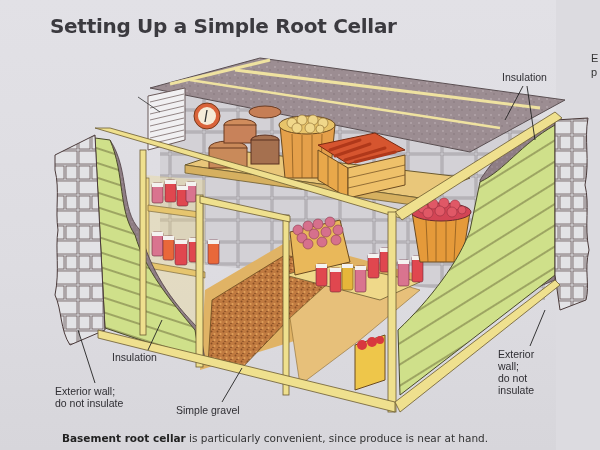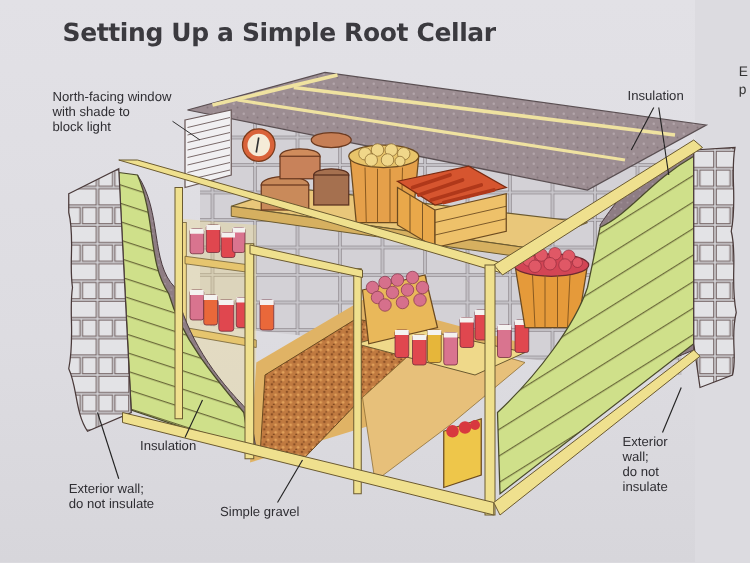--- a/index.html
+++ b/index.html
@@ -34,34 +34,32 @@
     }
     svg.art { position: absolute; left: 0; top: 0; }
   </style>
 </head>
 <body>
 
 <div class="page">
 
   <div class="title">Setting Up a Simple Root Cellar</div>
 
-  <div class="label" style="left:42px; top:72px;">North-facing window
-with shade to
-block light</div>
   <div class="label" style="left:502px; top:71px;">Insulation</div>
   <div class="label" style="left:112px; top:351px;">Insulation</div>
   <div class="label" style="left:55px; top:385px;">Exterior wall;
 do not insulate</div>
   <div class="label" style="left:498px; top:348px;">Exterior wall;
 do not insulate</div>
   <div class="label" style="left:176px; top:404px;">Simple gravel</div>
 
   <div class="edge-text" style="top:52px;">E</div>
   <div class="edge-text" style="top:66px;">p</div>
 
+  <div class="caption"><b>Basement root cellar</b><span> is particularly convenient, since produce is near at hand.</span></div>
 
   <svg class="art" width="600" height="450" viewBox="0 0 600 450">
     <defs>
       <pattern id="gravel" width="6" height="6" patternUnits="userSpaceOnUse">
         <rect width="6" height="6" fill="#c07a40"></rect>
         <circle cx="1.5" cy="1.5" r="1" fill="#8a4f25"></circle>
         <circle cx="4.5" cy="4" r="1.1" fill="#e0a05a"></circle>
         <circle cx="3" cy="5.5" r="0.7" fill="#7a4420"></circle>
       </pattern>
       <pattern id="siding" width="40" height="14" patternUnits="userSpaceOnUse" patternTransform="rotate(18)">

